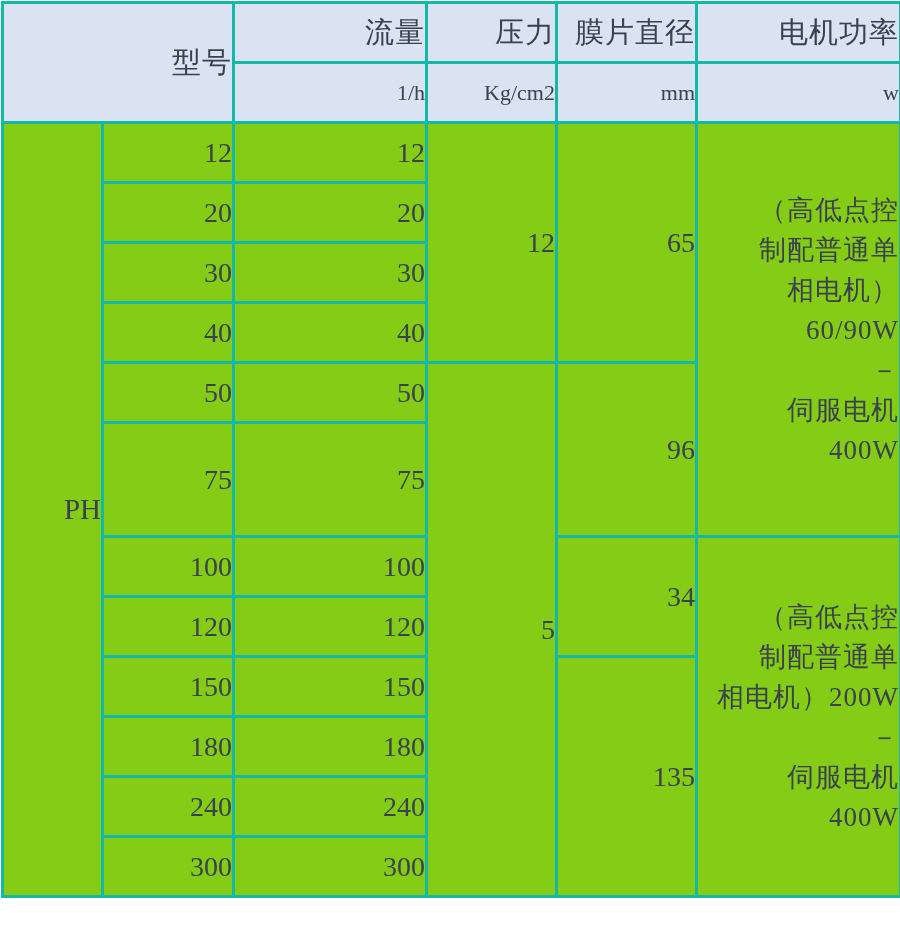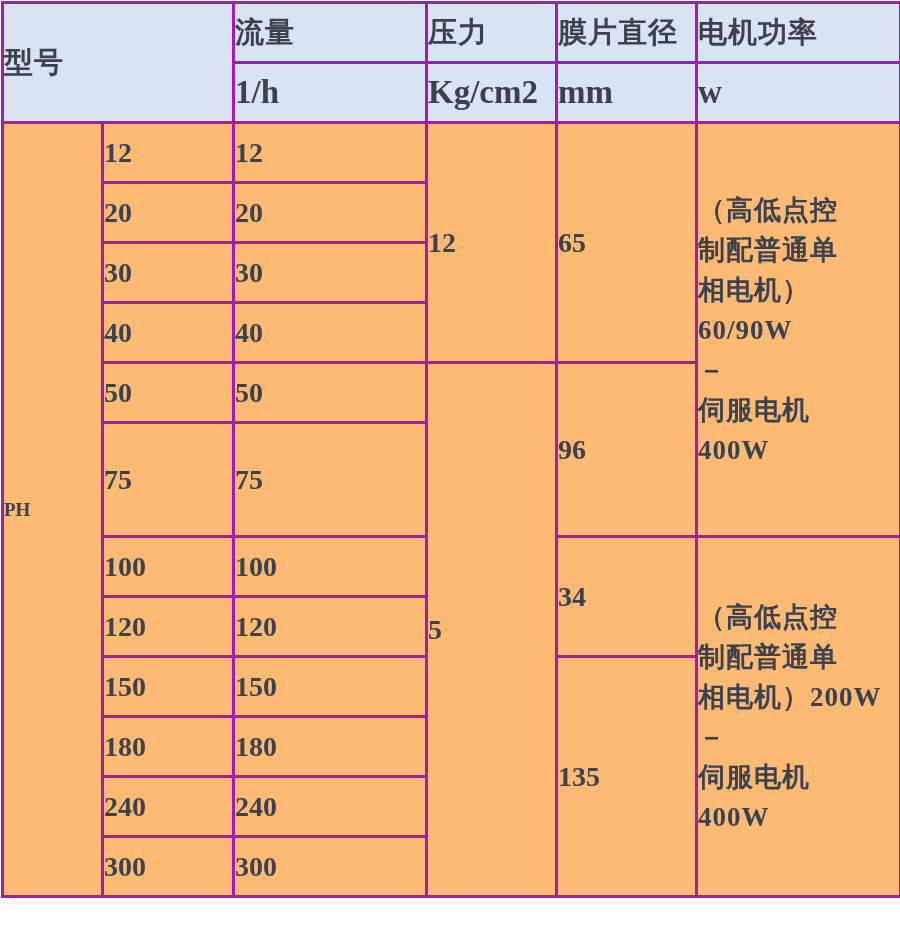--- a/index.html
+++ b/index.html
@@ -16,49 +16,49 @@
     padding: 1px;
   }
   table.spec {
     border-collapse: collapse;
     table-layout: fixed;
     width: 898px;
     color: #3b414d;
   }
   table.spec th,
   table.spec td {
-    border: 3px solid #a21caf;
-    text-align: left;
+    border: 3px solid #14b8a6;
+    text-align: right;
     vertical-align: middle;
-    font-weight: bold;
+    font-weight: normal;
     padding: 0;
   }
   thead th {
     background: #dae3f1;
     font-size: 29px;
     letter-spacing: 1px;
   }
   thead tr.unit-row th {
-    font-size: 33px;
+    font-size: 22px;
     letter-spacing: 0;
   }
   tbody td {
-    background: #fdba74;
+    background: #84cc16;
     font-size: 28px;
   }
   tr.hrow   { height: 60px; }
   tr.r      { height: 60px; }
   tr.r-tall { height: 114px; }
   td.motor-cell {
     font-size: 27px;
     line-height: 40px;
     white-space: pre-line;
     letter-spacing: 1px;
   }
-  td.series-cell { font-size: 19px; }
+  td.series-cell { font-size: 29px; }
 </style>
 </head>
 <body>
 
 <div class="page">
   <table class="spec">
     <colgroup>
       <col style="width:100px">
       <col style="width:131px">
       <col style="width:193px">

